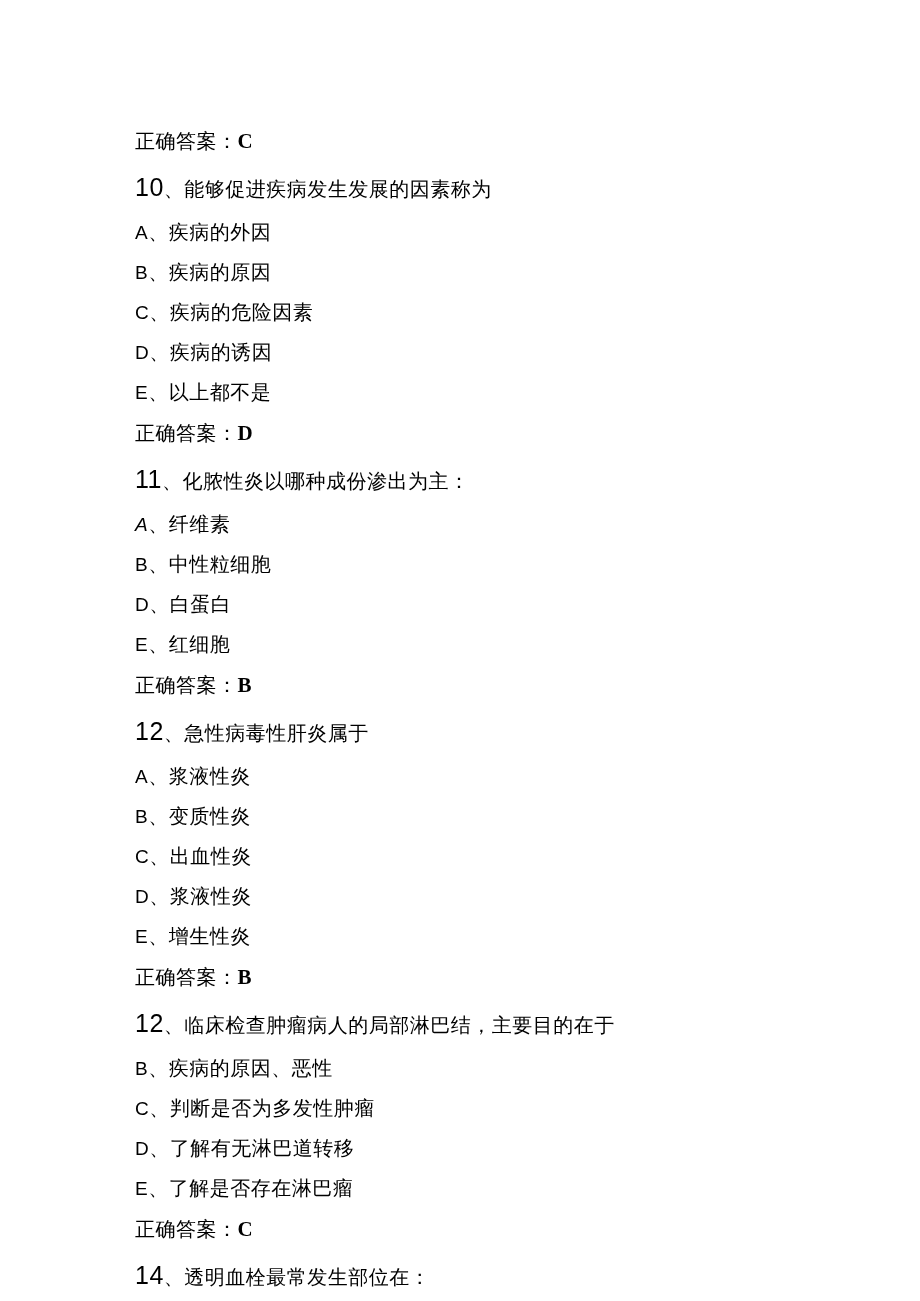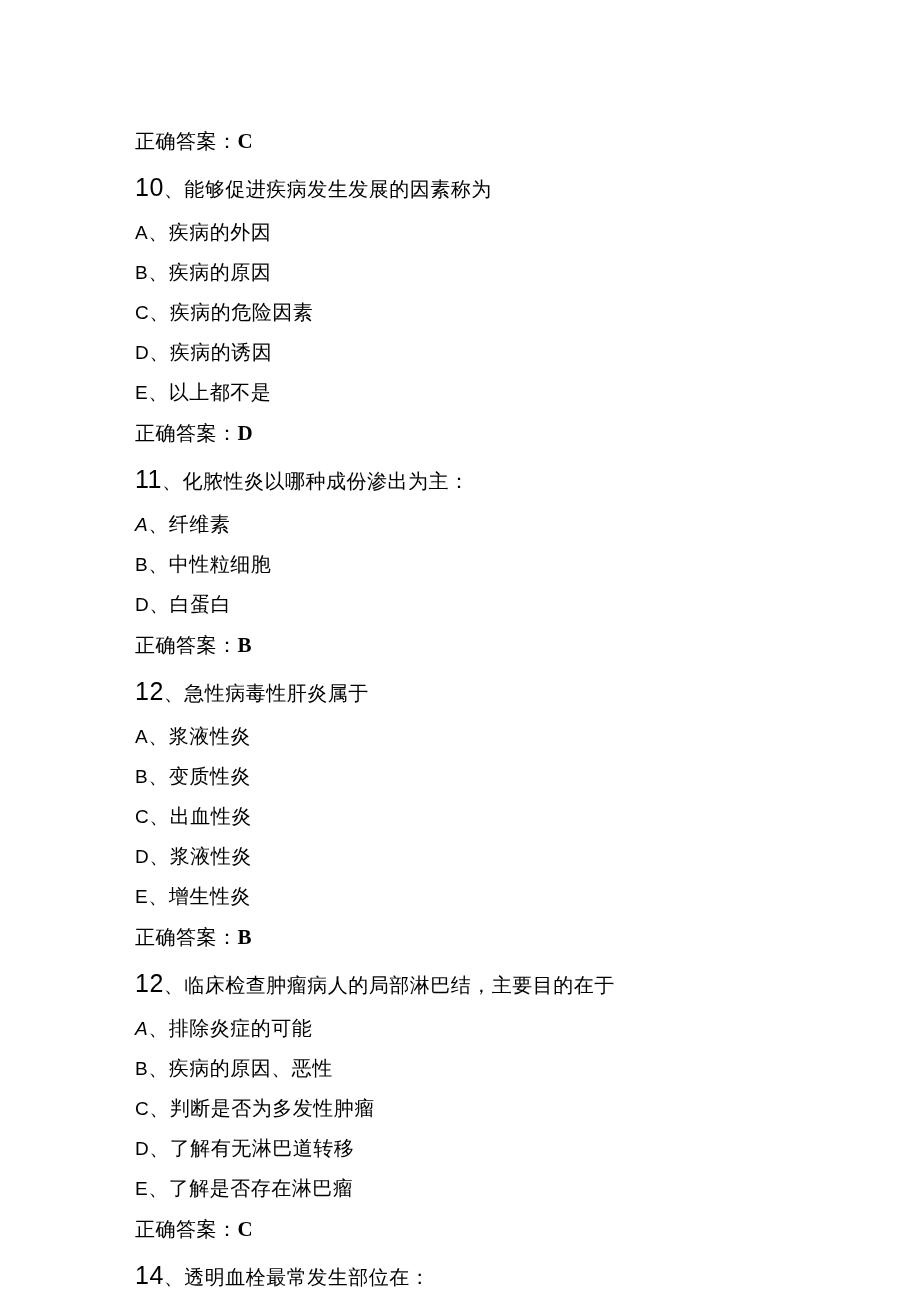--- a/index.html
+++ b/index.html
@@ -50,29 +50,29 @@
     <div class="line"><span class="option-letter">A</span><span>、疾病的外因</span></div>
     <div class="line"><span class="option-letter">B</span><span>、疾病的原因</span></div>
     <div class="line"><span class="option-letter">C</span><span>、疾病的危险因素</span></div>
     <div class="line"><span class="option-letter">D</span><span>、疾病的诱因</span></div>
     <div class="line"><span class="option-letter">E</span><span>、以上都不是</span></div>
     <div class="line"><span class="answer-label">正确答案：</span><span class="answer-value">D</span></div>
     <div class="line"><span class="q-num">11</span><span>、化脓性炎以哪种成份渗出为主：</span></div>
     <div class="line"><span class="option-letter-italic">A</span><span>、纤维素</span></div>
     <div class="line"><span class="option-letter">B</span><span>、中性粒细胞</span></div>
     <div class="line"><span class="option-letter">D</span><span>、白蛋白</span></div>
+    <div class="line"><span class="option-letter">E</span><span>、红细胞</span></div>
     <div class="line"><span class="answer-label">正确答案：</span><span class="answer-value">B</span></div>
     <div class="line"><span class="q-num">12</span><span>、急性病毒性肝炎属于</span></div>
     <div class="line"><span class="option-letter">A</span><span>、浆液性炎</span></div>
     <div class="line"><span class="option-letter">B</span><span>、变质性炎</span></div>
     <div class="line"><span class="option-letter">C</span><span>、出血性炎</span></div>
     <div class="line"><span class="option-letter">D</span><span>、浆液性炎</span></div>
     <div class="line"><span class="option-letter">E</span><span>、增生性炎</span></div>
     <div class="line"><span class="answer-label">正确答案：</span><span class="answer-value">B</span></div>
     <div class="line"><span class="q-num">12</span><span>、临床检查肿瘤病人的局部淋巴结，主要目的在于</span></div>
-    <div class="line"><span class="option-letter-italic">A</span><span>、排除炎症的可能</span></div>
     <div class="line"><span class="option-letter">B</span><span>、疾病的原因、恶性</span></div>
     <div class="line"><span class="option-letter">C</span><span>、判断是否为多发性肿瘤</span></div>
     <div class="line"><span class="option-letter">D</span><span>、了解有无淋巴道转移</span></div>
     <div class="line"><span class="option-letter">E</span><span>、了解是否存在淋巴瘤</span></div>
     <div class="line"><span class="answer-label">正确答案：</span><span class="answer-value">C</span></div>
     <div class="line"><span class="q-num">14</span><span>、透明血栓最常发生部位在：</span></div>
   </div>
 
 </body></html>

